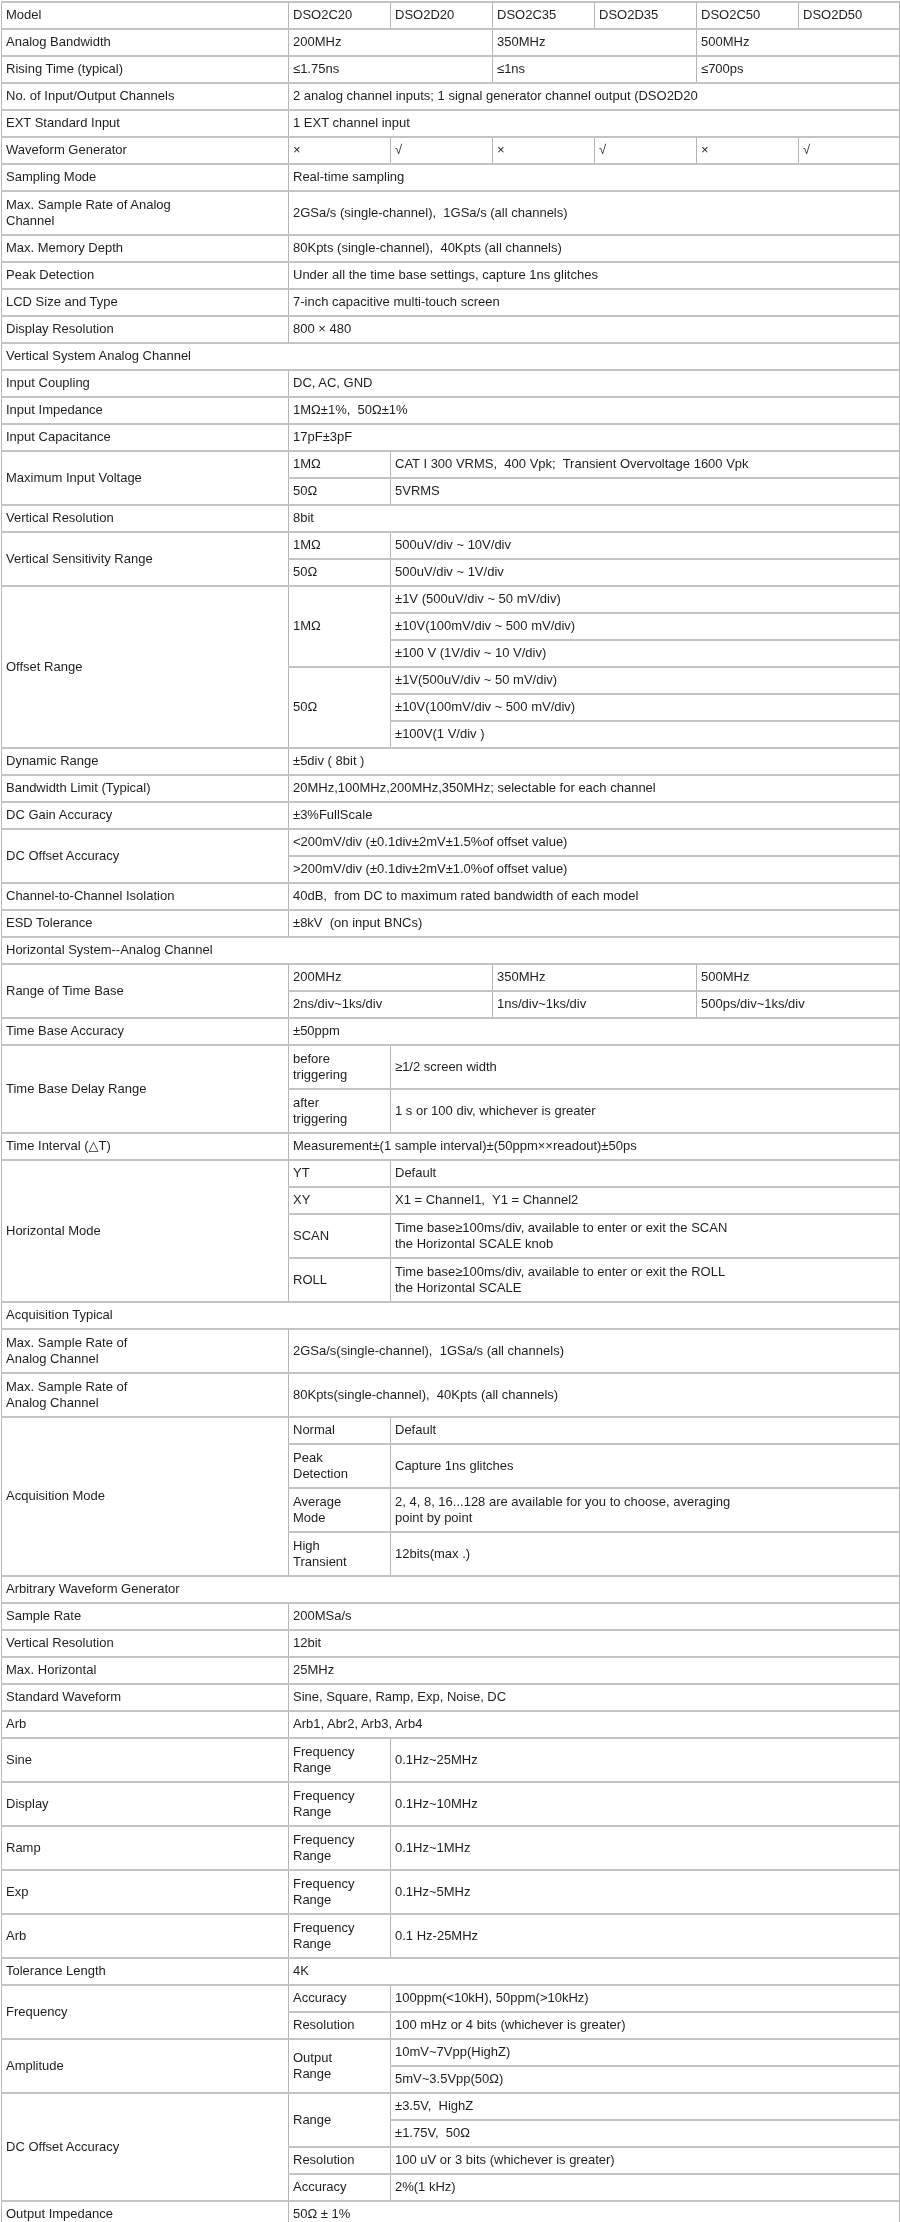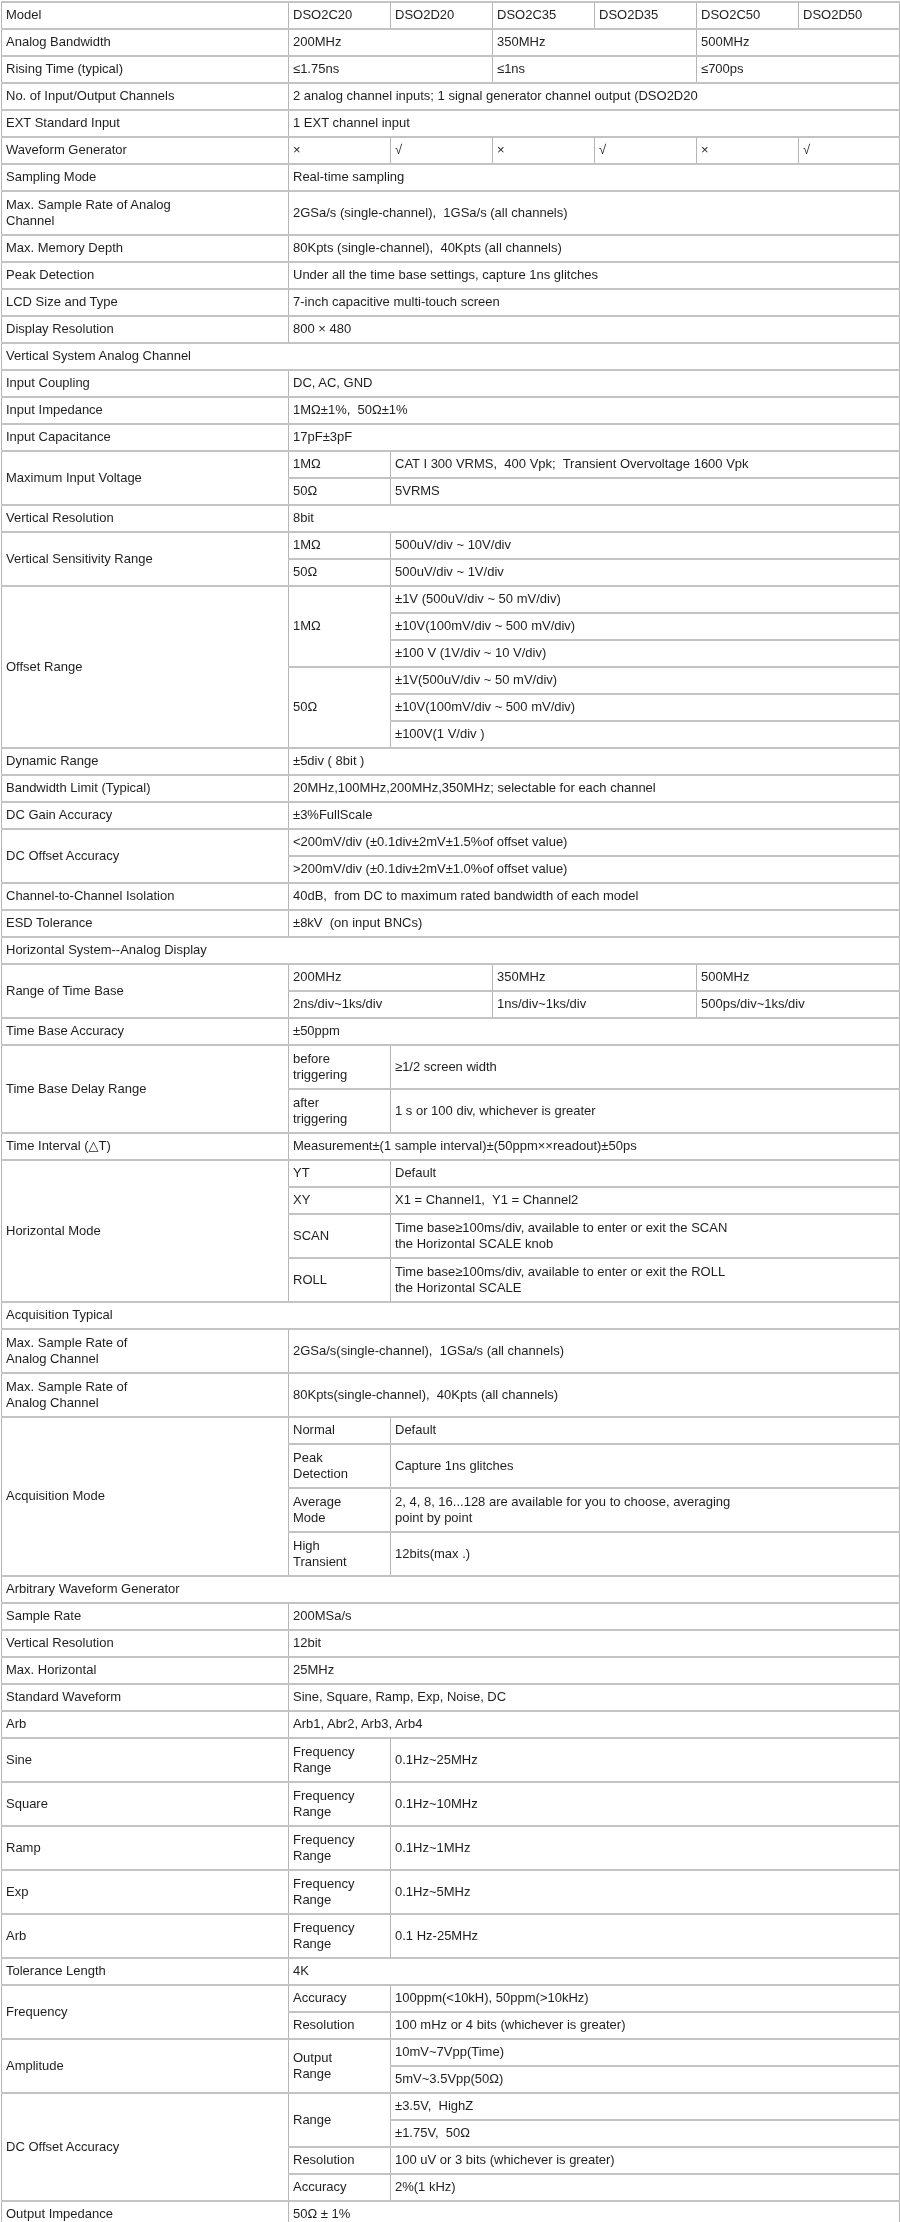--- a/index.html
+++ b/index.html
@@ -173,21 +173,21 @@
         </tr>
         <tr class="s">
           <td class="row-label">Channel-to-Channel Isolation</td>
           <td colspan="6" class="value">40dB,&nbsp; from DC to maximum rated bandwidth of each model</td>
         </tr>
         <tr class="s">
           <td class="row-label">ESD Tolerance</td>
           <td colspan="6" class="value">±8kV&nbsp; (on input BNCs)</td>
         </tr>
         <tr class="s">
-          <td colspan="7" class="section-header">Horizontal System--Analog Display</td>
+          <td colspan="7" class="section-header">Horizontal System--Analog Channel</td>
         </tr>
         <tr class="s">
           <td rowspan="2" class="row-label">Range of Time Base</td>
           <td colspan="2" class="value">200MHz</td>
           <td colspan="2" class="value">350MHz</td>
           <td colspan="2" class="value">500MHz</td>
         </tr>
         <tr class="s">
           <td colspan="2" class="value">2ns/div~1ks/div</td>
           <td colspan="2" class="value">1ns/div~1ks/div</td>
@@ -288,21 +288,21 @@
           <td class="row-label">Arb</td>
           <td colspan="6" class="value">Arb1, Abr2, Arb3, Arb4</td>
         </tr>
         <tr class="d">
           <td class="row-label">Sine</td>
           <td class="sub-label">Frequency
 Range</td>
           <td colspan="5" class="value">0.1Hz~25MHz</td>
         </tr>
         <tr class="d">
-          <td class="row-label">Square</td>
+          <td class="row-label">Display</td>
           <td class="sub-label">Frequency
 Range</td>
           <td colspan="5" class="value">0.1Hz~10MHz</td>
         </tr>
         <tr class="d">
           <td class="row-label">Ramp</td>
           <td class="sub-label">Frequency
 Range</td>
           <td colspan="5" class="value">0.1Hz~1MHz</td>
         </tr>
@@ -328,21 +328,21 @@
           <td colspan="5" class="value">100ppm(&lt;10kH), 50ppm(&gt;10kHz)</td>
         </tr>
         <tr class="s">
           <td class="sub-label">Resolution</td>
           <td colspan="5" class="value">100 mHz or 4 bits (whichever is greater)</td>
         </tr>
         <tr class="s">
           <td rowspan="2" class="row-label">Amplitude</td>
           <td rowspan="2" class="sub-label">Output
 Range</td>
-          <td colspan="5" class="value">10mV~7Vpp(Time)</td>
+          <td colspan="5" class="value">10mV~7Vpp(HighZ)</td>
         </tr>
         <tr class="s">
           <td colspan="5" class="value">5mV~3.5Vpp(50Ω)</td>
         </tr>
         <tr class="s">
           <td rowspan="4" class="row-label">DC Offset Accuracy</td>
           <td rowspan="2" class="sub-label">Range</td>
           <td colspan="5" class="value">±3.5V,&nbsp; HighZ</td>
         </tr>
         <tr class="s">

